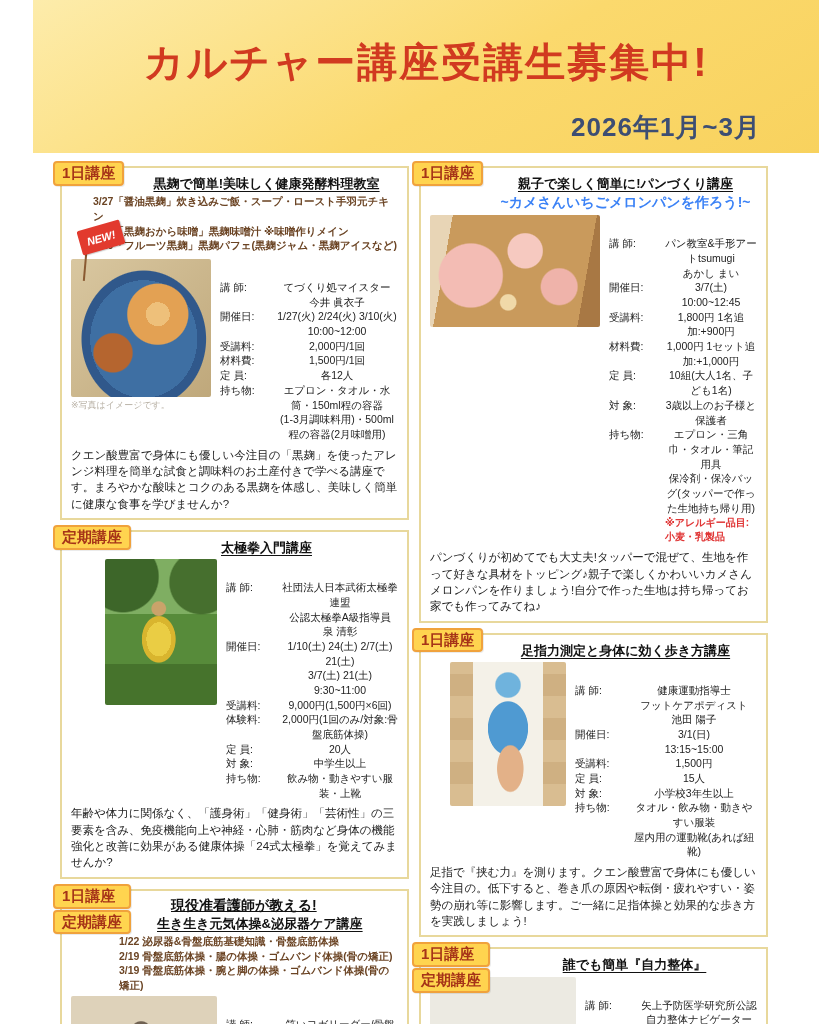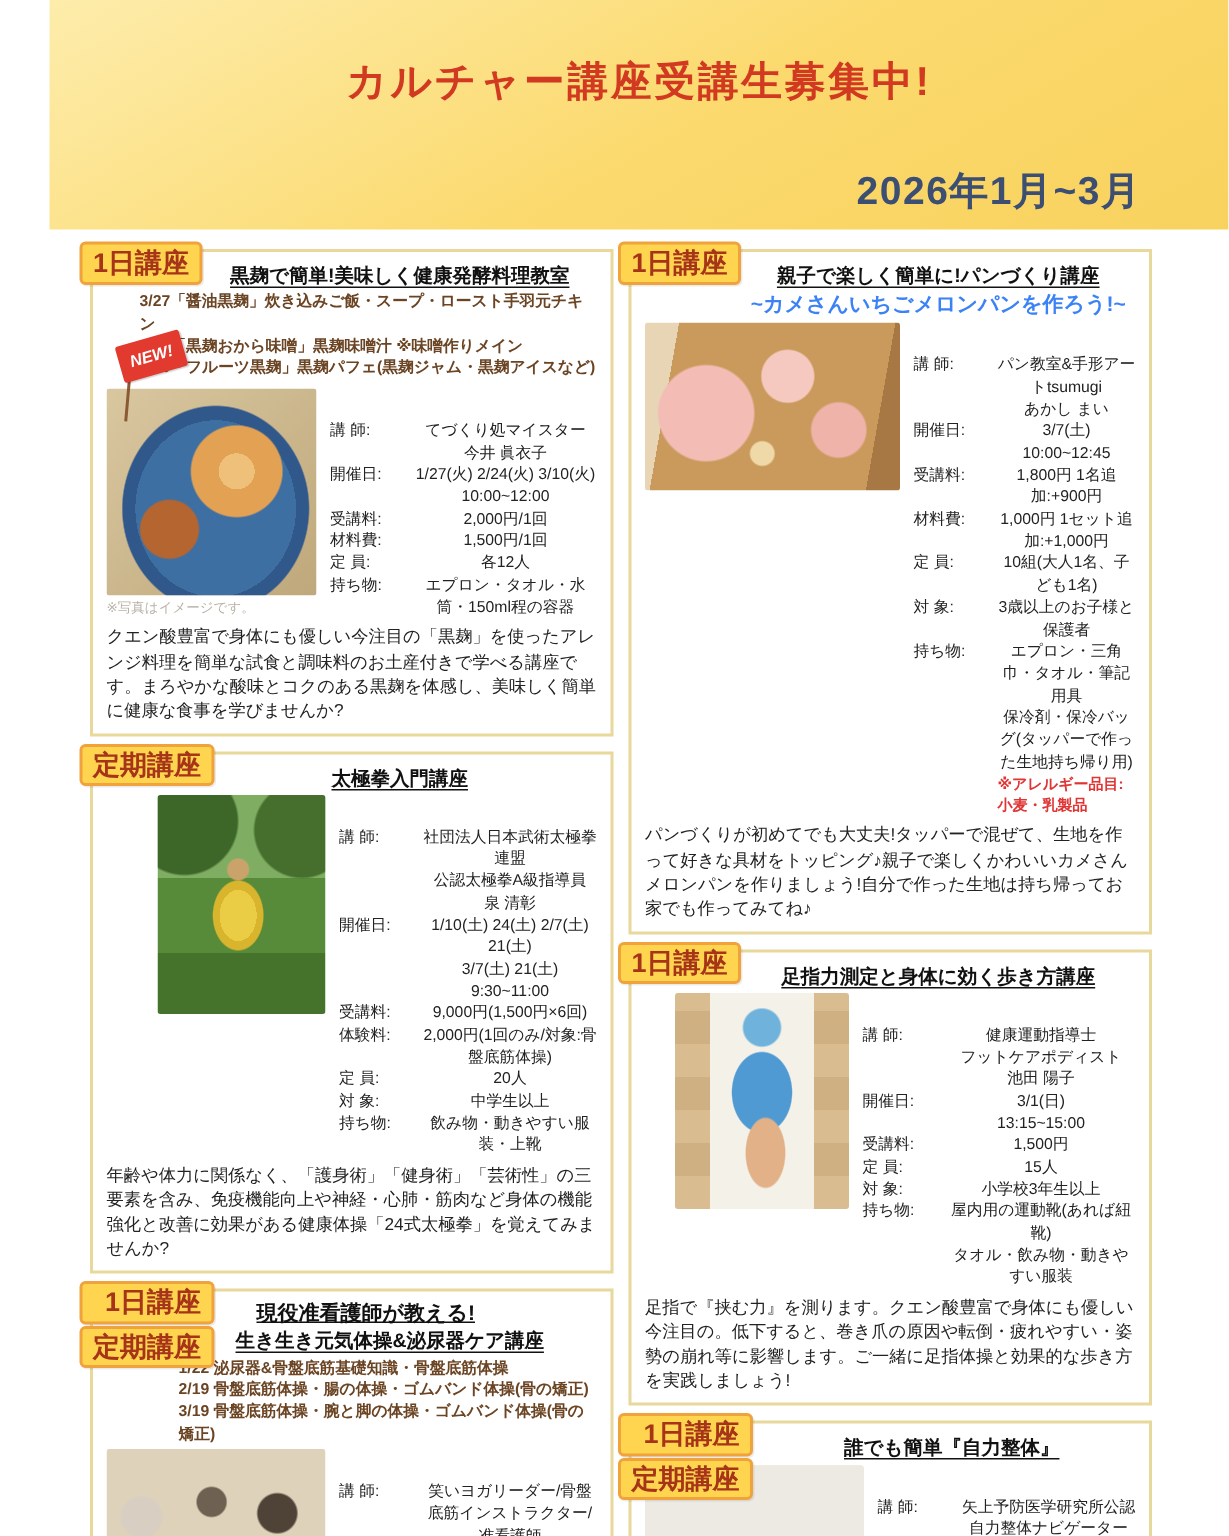--- a/index.html
+++ b/index.html
@@ -8,41 +8,41 @@
     font-family:"Liberation Sans","DejaVu Sans",sans-serif;
     overflow:hidden;color:#222;
   }
   
   .banner{
     position:absolute;left:33px;top:0;width:786px;height:153px;
     background:linear-gradient(150deg,#fdecab 0%,var(--header-bg,#fbd96d) 55%,#f8d25e 100%);
   }
   .banner-title{
     margin:0;padding-top:40px;text-align:center;
-    color:var(--title-red,#d13a20);font-size:27px;font-weight:bold;letter-spacing:2px;line-height:1.1;
+    color:var(--title-red,#d13a20);font-size:40px;font-weight:bold;letter-spacing:2px;line-height:1.1;
   }
   .banner-period{
     position:absolute;right:58px;top:110px;
     color:var(--period-navy,#3d4e73);font-size:26px;font-weight:bold;letter-spacing:1px;
   }
   
   .columns{position:absolute;top:166px;left:60px;width:708px;display:flex;gap:10px;}
   .col{width:349px;display:flex;flex-direction:column;gap:10px;}
   
   .card{
     position:relative;border:2px solid var(--card-border,#e8d89c);background:#fff;
     padding:7px 9px 6px;box-sizing:border-box;
   }
   .c1{min-height:224px}.c2{min-height:216px}.c3{min-height:192px}.c4{min-height:186px}
   .c5{min-height:226px}.c6{min-height:206px}
   .tags{position:absolute;top:-7px;left:-9px;display:flex;flex-direction:column;gap:1px;z-index:3;}
   .tag{
     background:var(--tag-bg,#ffd44f);border:2px solid var(--tag-border,#f0a23c);
-    color:var(--tag-text,#a63418);font-weight:bold;font-size:18px;line-height:1.25;
-    padding:1px 7px;border-radius:4px;white-space:nowrap;box-shadow:1px 1px 0 rgba(0,0,0,.08);text-align:right;
+    color:var(--tag-text,#a63418);font-weight:bold;font-size:15px;line-height:1.25;
+    padding:1px 7px;border-radius:4px;white-space:nowrap;box-shadow:1px 1px 0 rgba(0,0,0,.08);
   }
   .head{padding-left:68px;padding-right:4px;text-align:center;}
   .two-tags .head{padding-left:86px;}
   .head.left{text-align:left;}
   .pretitle{font-size:14px;font-weight:bold;text-decoration:underline;color:#111;margin-top:-1px;margin-left:14px;}
   .title{
     margin:1px 0 2px;font-size:13px;font-weight:bold;color:#111;line-height:1.25;
     text-decoration:underline;text-underline-offset:3px;
   }
   .subtitle{font-size:14px;font-weight:bold;color:#3b82f6;margin:0 0 2px;}
@@ -170,20 +170,21 @@
               <div class="detail">
                 <span class="dlabel">定 員:</span>
                 <span class="dlines">
                   <div class="dline">各12人</div>
                 </span>
               </div>
               <div class="detail">
                 <span class="dlabel">持ち物:</span>
                 <span class="dlines">
                   <div class="dline">エプロン・タオル・水筒・150ml程の容器</div>
+                  <div class="dline">(1-3月調味料用)・500ml程の容器(2月味噌用)</div>
                 </span>
               </div>
             </div>
     </div>
     <p class="desc">クエン酸豊富で身体にも優しい今注目の「黒麹」を使ったアレンジ料理を簡単な試食と調味料のお土産付きで学べる講座です。まろやかな酸味とコクのある黒麹を体感し、美味しく簡単に健康な食事を学びませんか?</p>
   </section>
 
   <section class="card c3">
     <div class="tags">
             <div class="tag">定期講座</div>
@@ -401,22 +402,22 @@
               </div>
               <div class="detail">
                 <span class="dlabel">対 象:</span>
                 <span class="dlines">
                   <div class="dline">小学校3年生以上</div>
                 </span>
               </div>
               <div class="detail">
                 <span class="dlabel">持ち物:</span>
                 <span class="dlines">
+                  <div class="dline">タオル・飲み物・動きやすい服装</div>
                   <div class="dline">屋内用の運動靴(あれば紐靴)</div>
-                  <div class="dline">タオル・飲み物・動きやすい服装</div>
                 </span>
               </div>
             </div>
     </div>
     <p class="desc">足指で『挟む力』を測ります。クエン酸豊富で身体にも優しい今注目の。低下すると、巻き爪の原因や転倒・疲れやすい・姿勢の崩れ等に影響します。ご一緒に足指体操と効果的な歩き方を実践しましょう!</p>
   </section>
 
   <section class="card c6 two-tags">
     <div class="tags">
             <div class="tag">1日講座</div>

